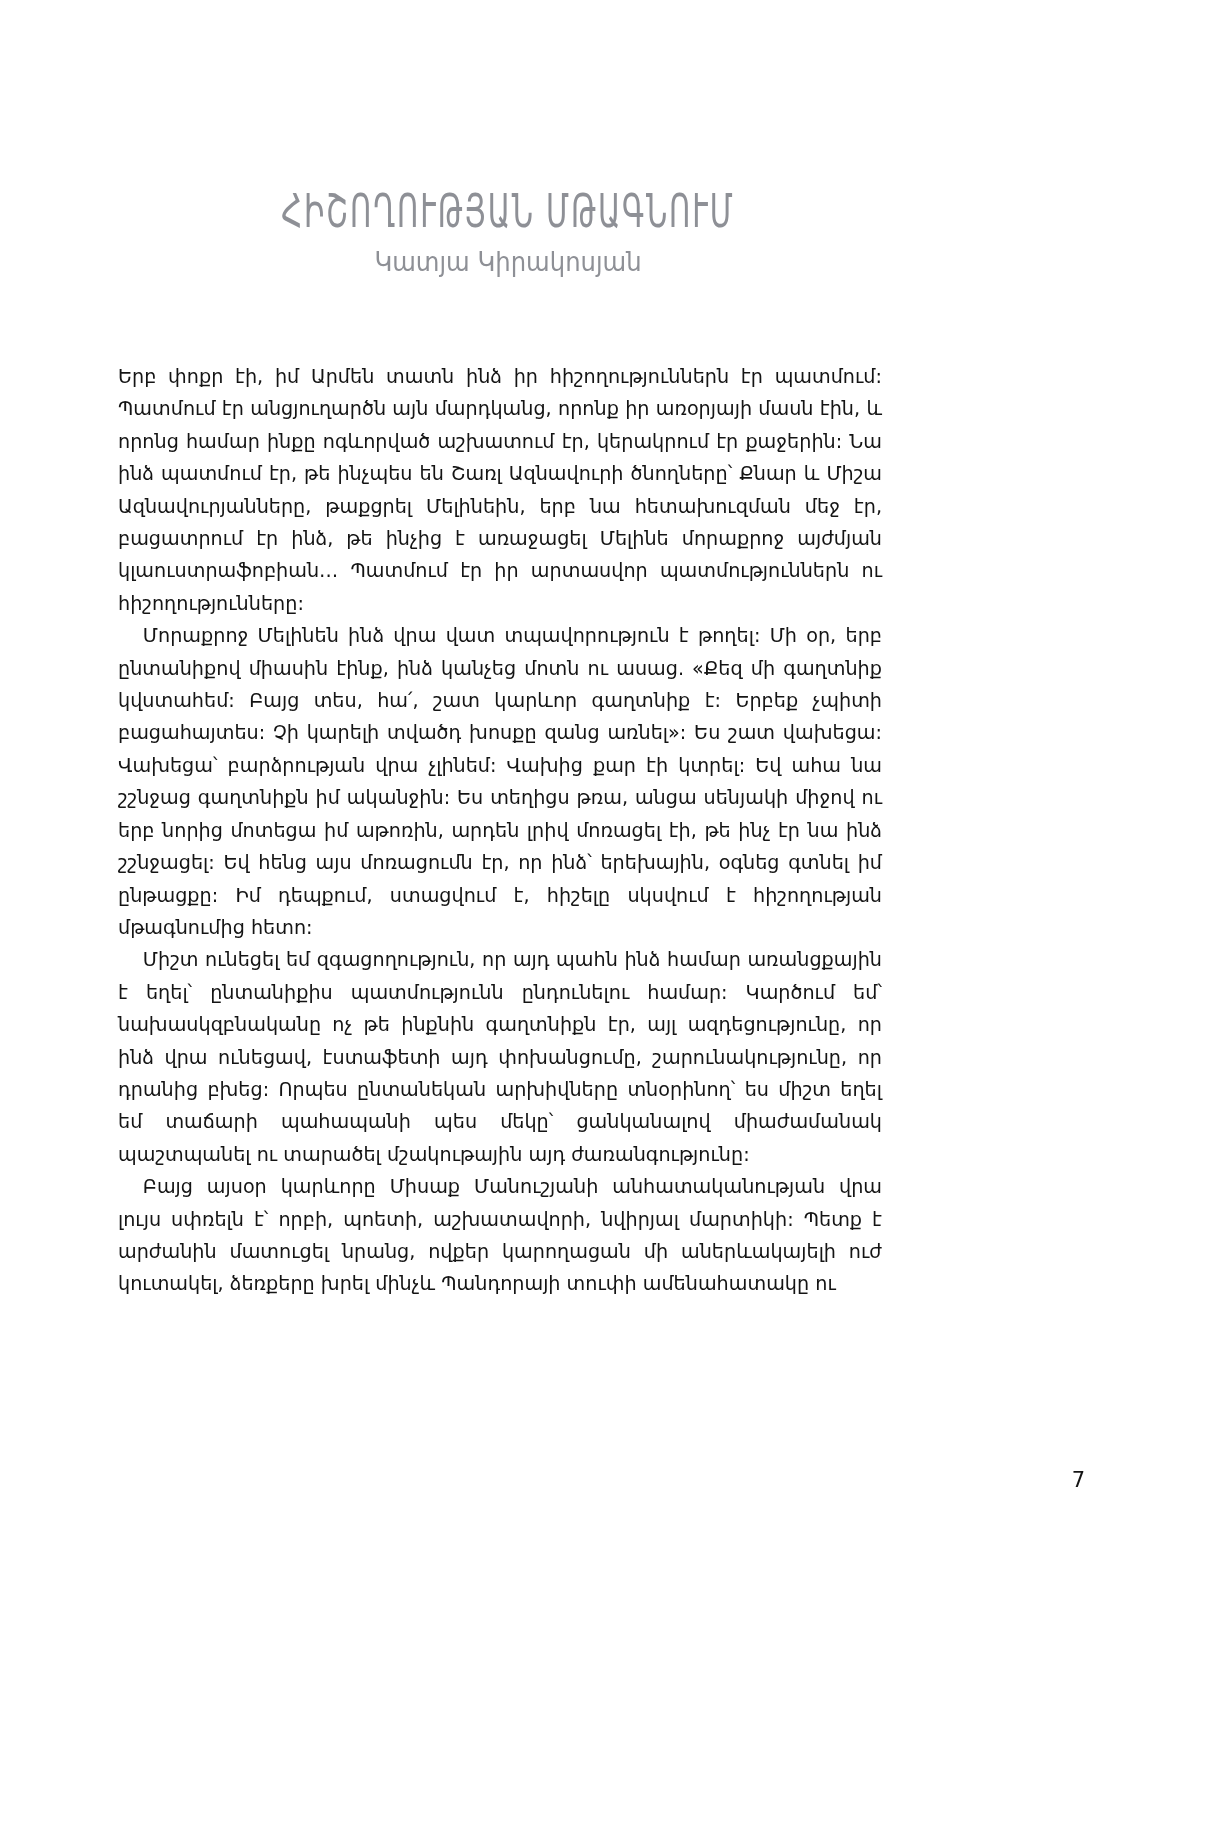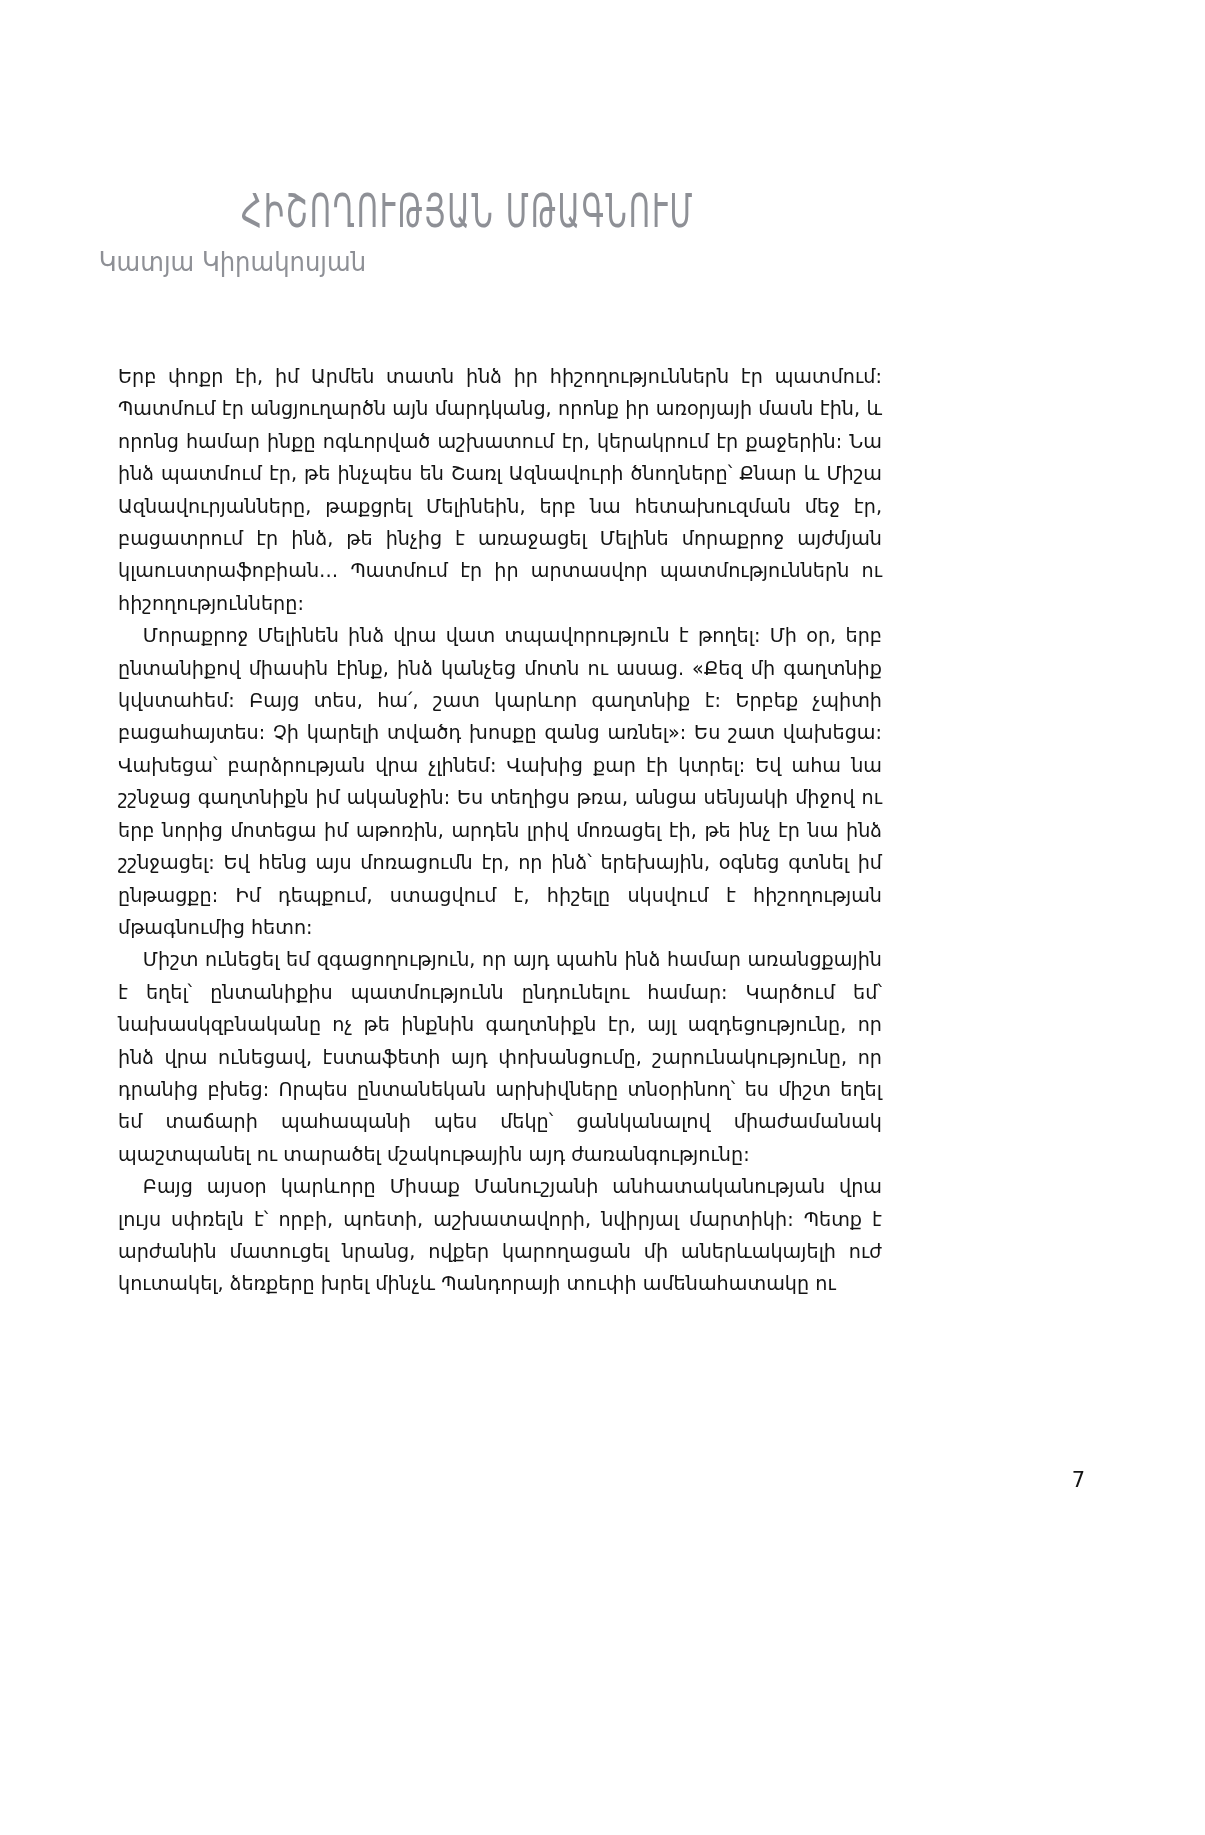--- a/index.html
+++ b/index.html
@@ -24,22 +24,21 @@
     background: #ffffff;
     box-sizing: border-box;
   }
 
   
   .title-block {
     position: absolute;
     top: 186px;
     left: 0;
     width: 1016px;
-    text-align: left;
-    padding-left: 48px;
+    text-align: center;
   }
 
   .doc-title {
     font-family: "DejaVu Sans", sans-serif;
     font-size: 47px;
     line-height: 1.05;
     letter-spacing: 3px;
     color: #8e9096;
     font-weight: 400;
     transform: scaleX(0.62);

